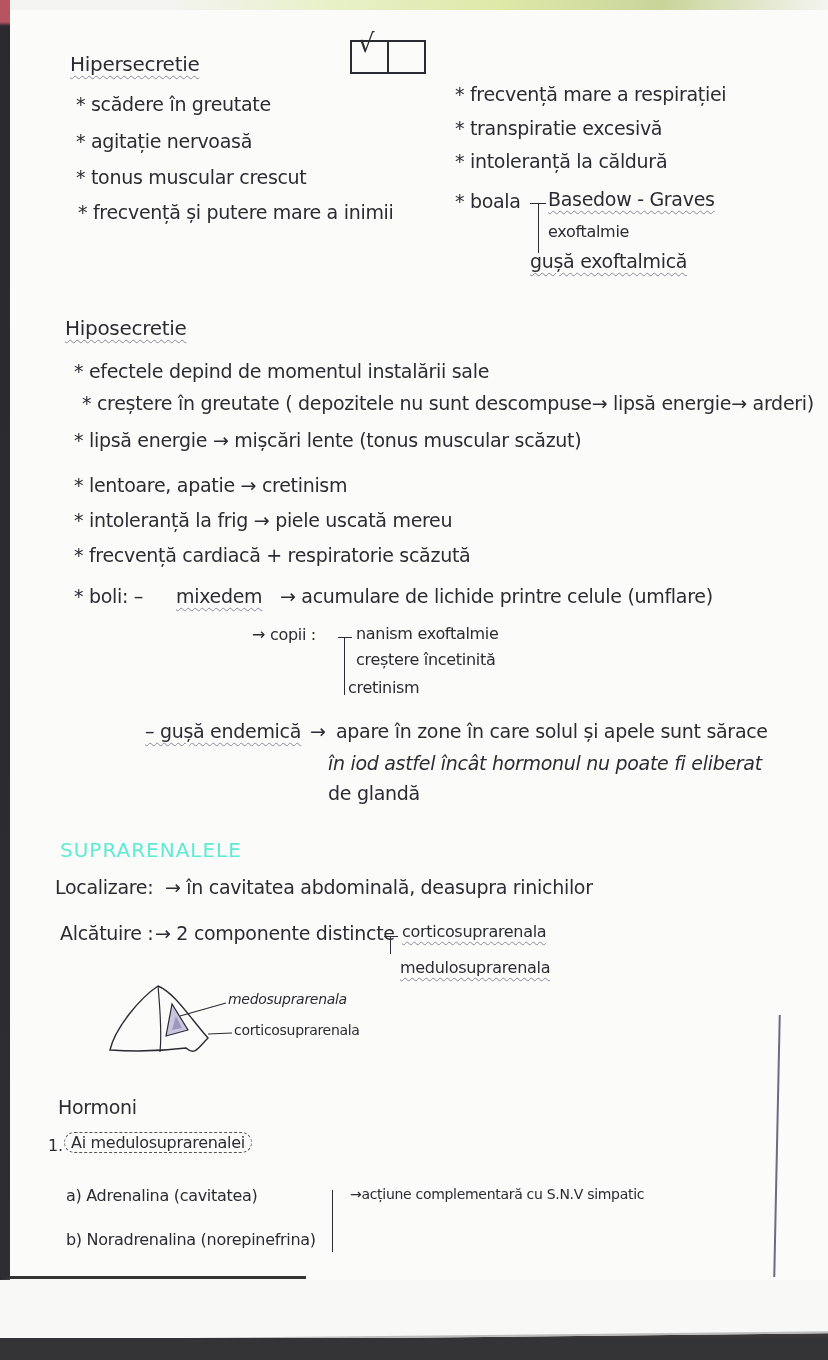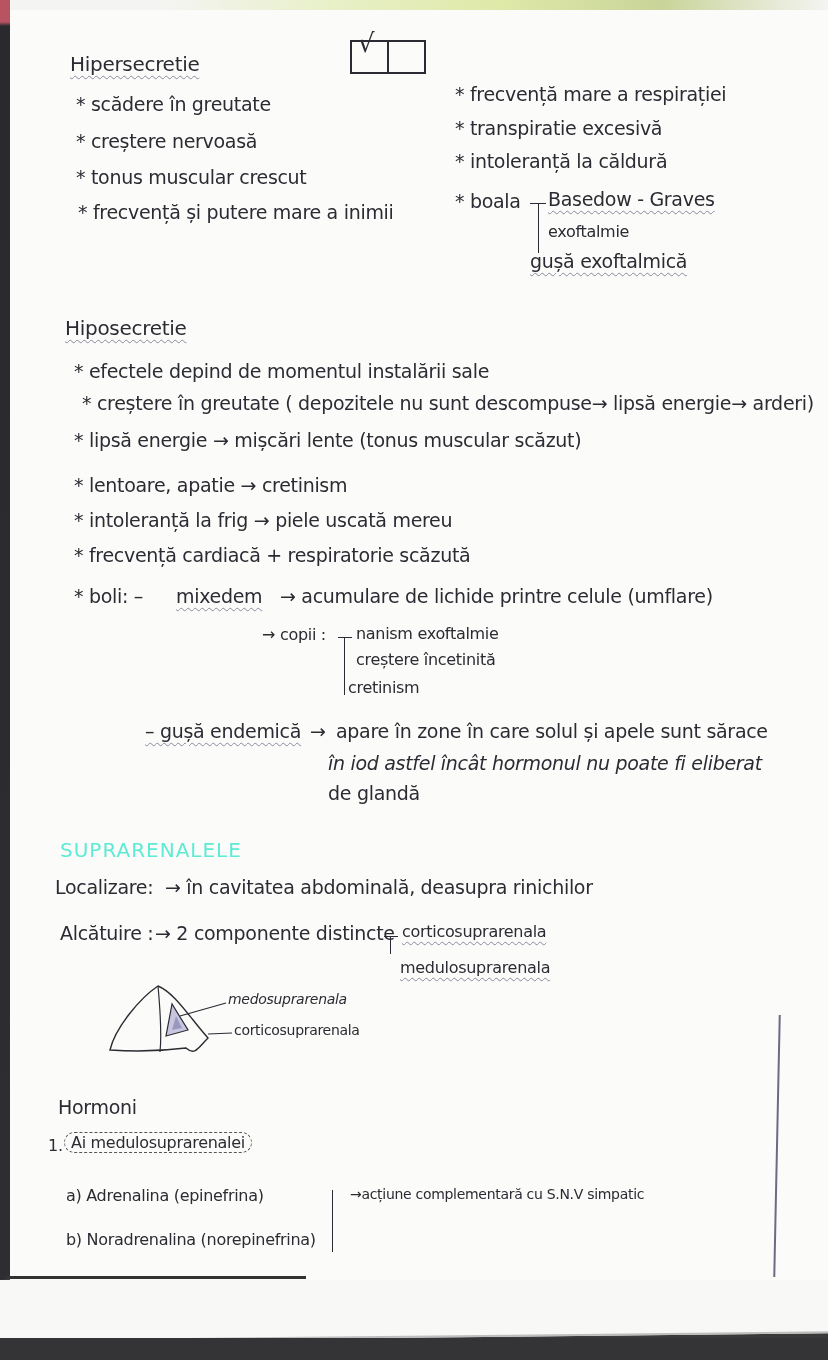--- a/index.html
+++ b/index.html
@@ -85,21 +85,21 @@
 <div class="checkbox">
   <div class="cell">
     <span class="hw" style="left:6px;top:-14px;font-size:26px;">√</span>
   </div>
   <div class="cell"></div>
 </div>
 
 <div class="hw title wavy" style="left:70px;top:52px;">Hipersecretie</div>
 
 <div class="hw" style="left:76px;top:93px;">* scădere în greutate</div>
-<div class="hw" style="left:76px;top:130px;">* creștere nervoasă</div>
+<div class="hw" style="left:76px;top:130px;">* agitație nervoasă</div>
 <div class="hw" style="left:76px;top:166px;">* tonus muscular crescut</div>
 <div class="hw" style="left:78px;top:201px;">* frecvență și putere mare a inimii</div>
 
 <div class="hw" style="left:455px;top:83px;">* frecvență mare a respirației</div>
 <div class="hw" style="left:455px;top:117px;">* transpiratie excesivă</div>
 <div class="hw" style="left:455px;top:150px;">* intoleranță la căldură</div>
 
 <div class="hw" style="left:455px;top:190px;">* boala</div>
 <div class="bracket-top" style="left:530px;top:203px;width:16px;"></div>
 <div class="bracket" style="left:538px;top:203px;height:50px;"></div>
@@ -113,21 +113,21 @@
 <div class="hw" style="left:74px;top:392px;margin-left:8px;">* creștere în greutate ( depozitele nu sunt descompuse→ lipsă energie→ arderi)</div>
 <div class="hw" style="left:74px;top:429px;">* lipsă energie → mișcări lente (tonus muscular scăzut)</div>
 <div class="hw" style="left:74px;top:474px;">* lentoare, apatie → cretinism</div>
 <div class="hw" style="left:74px;top:509px;">* intoleranță la frig → piele uscată mereu</div>
 <div class="hw" style="left:74px;top:544px;">* frecvență cardiacă + respiratorie scăzută</div>
 
 <div class="hw" style="left:74px;top:585px;">* boli: –</div>
 <div class="hw wavy" style="left:176px;top:585px;">mixedem</div>
 <div class="hw" style="left:280px;top:585px;">→ acumulare de lichide printre celule (umflare)</div>
 
-<div class="hw small" style="left:262px;top:625px;">→ copii :</div>
+<div class="hw small" style="left:252px;top:625px;">→ copii :</div>
 <div class="bracket-top" style="left:338px;top:637px;width:14px;"></div>
 <div class="bracket" style="left:344px;top:637px;height:58px;"></div>
 <div class="hw small" style="left:356px;top:624px;">nanism exoftalmie</div>
 <div class="hw small" style="left:356px;top:650px;">creștere încetinită</div>
 <div class="hw small" style="left:348px;top:678px;">cretinism</div>
 
 <div class="hw wavy" style="left:145px;top:720px;">– gușă endemică</div>
 <div class="hw" style="left:310px;top:720px;">→</div>
 <div class="hw" style="left:336px;top:720px;">apare în zone în care solul și apele sunt sărace</div>
 <div class="hw" style="left:328px;top:752px;font-style:italic;">în iod astfel încât hormonul nu poate fi eliberat</div>
@@ -153,16 +153,16 @@
   <line x1="80" y1="38" x2="126" y2="25" stroke="#2b2b33" stroke-width="1.2"></line>
   <line x1="108" y1="56" x2="132" y2="55" stroke="#2b2b33" stroke-width="1.2"></line>
 </svg>
 <div class="hw xs" style="left:228px;top:991px;font-style:italic;">medosuprarenala</div>
 <div class="hw xs" style="left:234px;top:1022px;">corticosuprarenala</div>
 
 <div class="hw" style="left:58px;top:1096px;">Hormoni</div>
 <div class="hw small" style="left:48px;top:1136px;">1.</div>
 <div class="hw small cloud" style="left:64px;top:1132px;">Ai medulosuprarenalei</div>
 
-<div class="hw small" style="left:66px;top:1186px;">a) Adrenalina (epinefrina)</div>
+<div class="hw small" style="left:66px;top:1186px;">a) Adrenalina (cavitatea)</div>
 <div class="hw small" style="left:66px;top:1230px;">b) Noradrenalina (norepinefrina)</div>
 <div class="bracket" style="left:328px;top:1190px;height:62px;border-left:none;border-right:1.5px solid #2b2b33;width:4px;"></div>
 <div class="hw xs" style="left:336px;top:1186px;margin-left:14px;">→acțiune complementară cu S.N.V simpatic</div>
 
 </body></html>

